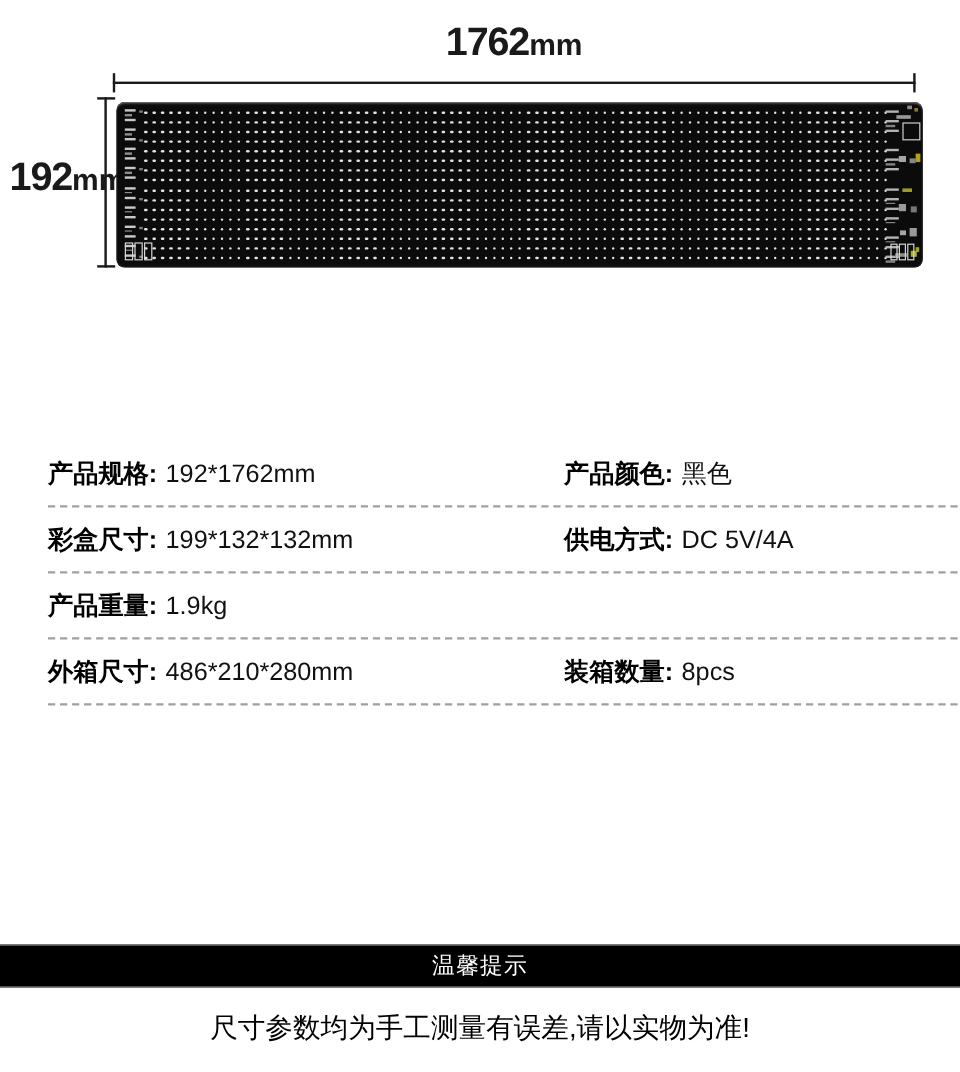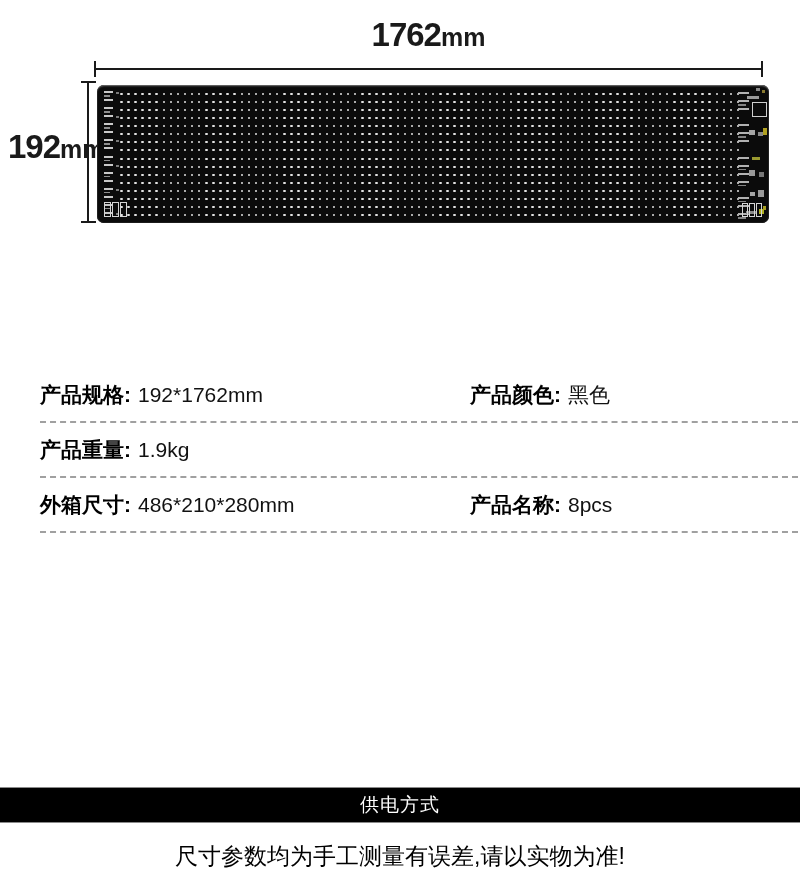--- a/index.html
+++ b/index.html
@@ -1541,26 +1541,30 @@
         <div class="pmark" style="left: 666px; top: 121px; width: 3px; height: 4px; background: rgb(168, 160, 32);"></div>
       </div>
   </div>
 
   <div id="spec-table">
     <div class="spec-row">
       <div class="spec-cell left"><span class="lbl">产品规格:</span><span class="val">192*1762mm</span></div>
       <div class="spec-cell"><span class="lbl">产品颜色:</span><span class="val">黑色</span></div>
     </div>
     <div class="spec-row">
+      <div class="spec-cell left"><span class="lbl">彩盒尺寸:</span><span class="val">199*132*132mm</span></div>
+      <div class="spec-cell"><span class="lbl">供电方式:</span><span class="val">DC 5V/4A</span></div>
+    </div>
+    <div class="spec-row">
       <div class="spec-cell left"><span class="lbl">产品重量:</span><span class="val">1.9kg</span></div>
     </div>
     <div class="spec-row">
       <div class="spec-cell left"><span class="lbl">外箱尺寸:</span><span class="val">486*210*280mm</span></div>
-      <div class="spec-cell"><span class="lbl">产品名称:</span><span class="val">8pcs</span></div>
+      <div class="spec-cell"><span class="lbl">装箱数量:</span><span class="val">8pcs</span></div>
     </div>
   </div>
 
   <div id="notice-banner">
-    <span>供电方式</span>
+    <span>温馨提示</span>
   </div>
   <div id="disclaimer">尺寸参数均为手工测量有误差,请以实物为准!</div>
 
 </div>
 
 </body></html>

